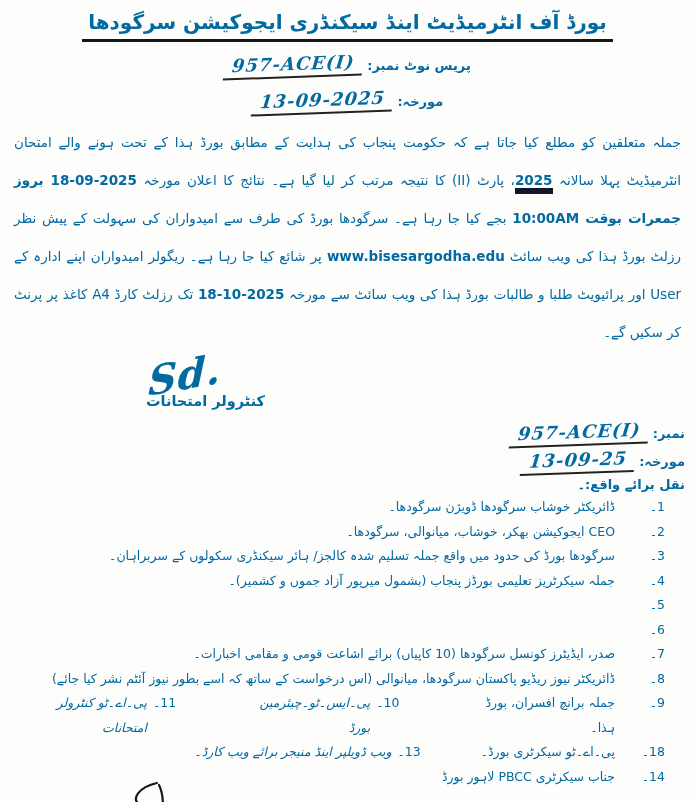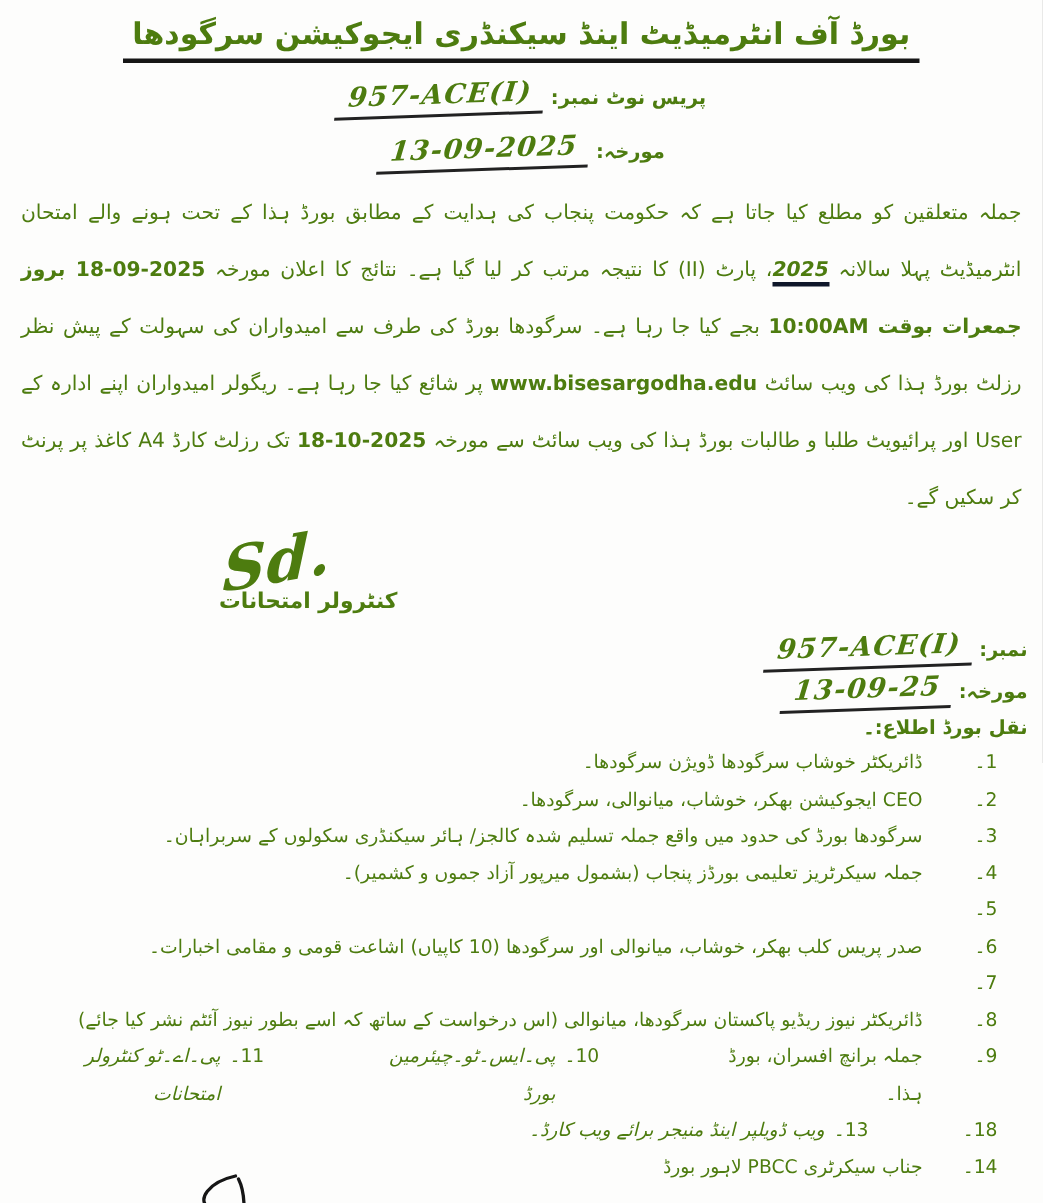--- a/index.html
+++ b/index.html
@@ -1,38 +1,38 @@
 <!DOCTYPE html>
 <html lang="ur"><head>
 <meta charset="utf-8">
 <style>
   * { margin:0; padding:0; box-sizing:border-box; }
   html,body { background:#d9d9d9; }
   .page {
     width:695px; height:802px; margin:0 auto; position:relative;
-    background:#fdfdfc; color:#4d7c0f; overflow:hidden;
+    background:#fdfdfc; color:#0369a1; overflow:hidden;
     font-family:"DejaVu Sans", sans-serif;
   }
   
   .title { text-align:center; padding-top:10px; font-size:20px; font-weight:bold; direction:rtl; }
   .title .underline { border-bottom:3px solid #161616; padding:0 6px 5px; display:inline-block; }
   .center-line { text-align:center; direction:rtl; margin-top:11px; font-size:13px; font-weight:bold; }
   .hand {
     font-family:"DejaVu Serif", serif; font-style:italic; font-weight:bold;
     display:inline-block; transform:rotate(-2deg) skewX(-8deg); letter-spacing:1px;
   }
   .hand-underline { border-bottom:2px solid #222; padding:0 8px 2px; }
   .hand-lg { font-size:18px; }
   
   .body-par {
     direction:rtl; text-align:justify; margin:9px 14px 0 14px;
     font-size:13.5px; line-height:38px;
   }
   .b { font-weight:bold; }
-  .u { border-bottom:3px solid #0f172a;font-style:italic; }
+  .u { border-bottom:6px solid #0f172a; }
   
   .sig1 { margin:2px 0 0 105px; width:160px; text-align:center; }
   .sig1 .sd { font-size:40px; line-height:44px; transform:rotate(-10deg) skewX(-12deg); }
   .sig1 .role { font-size:14.5px; font-weight:bold; direction:rtl; margin-top:-4px; text-align:right; }
   
   .ref { direction:rtl; text-align:right; padding-right:10px; margin-top:12px; font-size:13px; }
   .ref .line { margin-bottom:3px; font-weight:bold; }
   .ref .heading { font-weight:bold; font-size:13px; margin-top:2px; }
   
   .copy-list { direction:rtl; margin:3px 30px 0 10px; font-size:12.5px; }
@@ -75,21 +75,21 @@
 
   <div class="ref">
     <div class="line">
       <span>نمبر:</span>
       <span class="hand hand-lg hand-underline" dir="ltr">957-ACE(I)</span>
     </div>
     <div class="line">
       <span>مورخہ:</span>
       <span class="hand hand-lg hand-underline" dir="ltr">13-09-25</span>
     </div>
-    <div class="heading">نقل بورڈ اطلاع:۔</div>
+    <div class="heading">نقل برائے واقع:۔</div>
   </div>
 
   <div class="copy-list">
     <div class="copy-row">
       <span class="num">1۔</span>
         <span class="txt">ڈائریکٹر خوشاب سرگودھا ڈویژن سرگودھا۔</span>
     </div>
     <div class="copy-row">
       <span class="num">2۔</span>
         <span class="txt">CEO ایجوکیشن بھکر، خوشاب، میانوالی، سرگودھا۔</span>
@@ -100,39 +100,40 @@
     </div>
     <div class="copy-row">
       <span class="num">4۔</span>
         <span class="txt">جملہ سیکرٹریز تعلیمی بورڈز پنجاب (بشمول میرپور آزاد جموں و کشمیر)۔</span>
     </div>
     <div class="copy-row">
       <span class="num">5۔</span>
     </div>
     <div class="copy-row">
       <span class="num">6۔</span>
-        <span class="txt">صدر پریس کلب بھکر، خوشاب، میانوالی اور سرگودھا (10 کاپیاں) اشاعت قومی و مقامی اخبارات۔</span>
     </div>
     <div class="copy-row">
       <span class="num">7۔</span>
+        <span class="txt">صدر، ایڈیٹرز کونسل سرگودھا (10 کاپیاں) برائے اشاعت قومی و مقامی اخبارات۔</span>
     </div>
     <div class="copy-row">
       <span class="num">8۔</span>
         <span class="txt">ڈائریکٹر نیوز ریڈیو پاکستان سرگودھا، میانوالی (اس درخواست کے ساتھ کہ اسے بطور نیوز آئٹم نشر کیا جائے)</span>
     </div>
     <div class="copy-row">
       <span class="num">9۔</span>
         <span class="txt">جملہ برانچ افسران، بورڈ ہذا۔</span>
         <span class="extra-num">10۔</span>
         <span class="extra-txt">پی۔ایس۔ٹو۔چیئرمین بورڈ</span>
         <span class="extra-num">11۔</span>
         <span class="extra-txt">پی۔اے۔ٹو کنٹرولر امتحانات</span>
     </div>
     <div class="copy-row">
       <span class="num">18۔</span>
+        <span class="txt">پی۔اے۔ٹو سیکرٹری بورڈ۔</span>
         <span class="extra-num">13۔</span>
         <span class="extra-txt">ویب ڈویلپر اینڈ منیجر برائے ویب کارڈ۔</span>
     </div>
     <div class="copy-row">
       <span class="num">14۔</span>
         <span class="txt">جناب سیکرٹری PBCC لاہور بورڈ</span>
     </div>
   </div>
 
   <div class="sig2">

